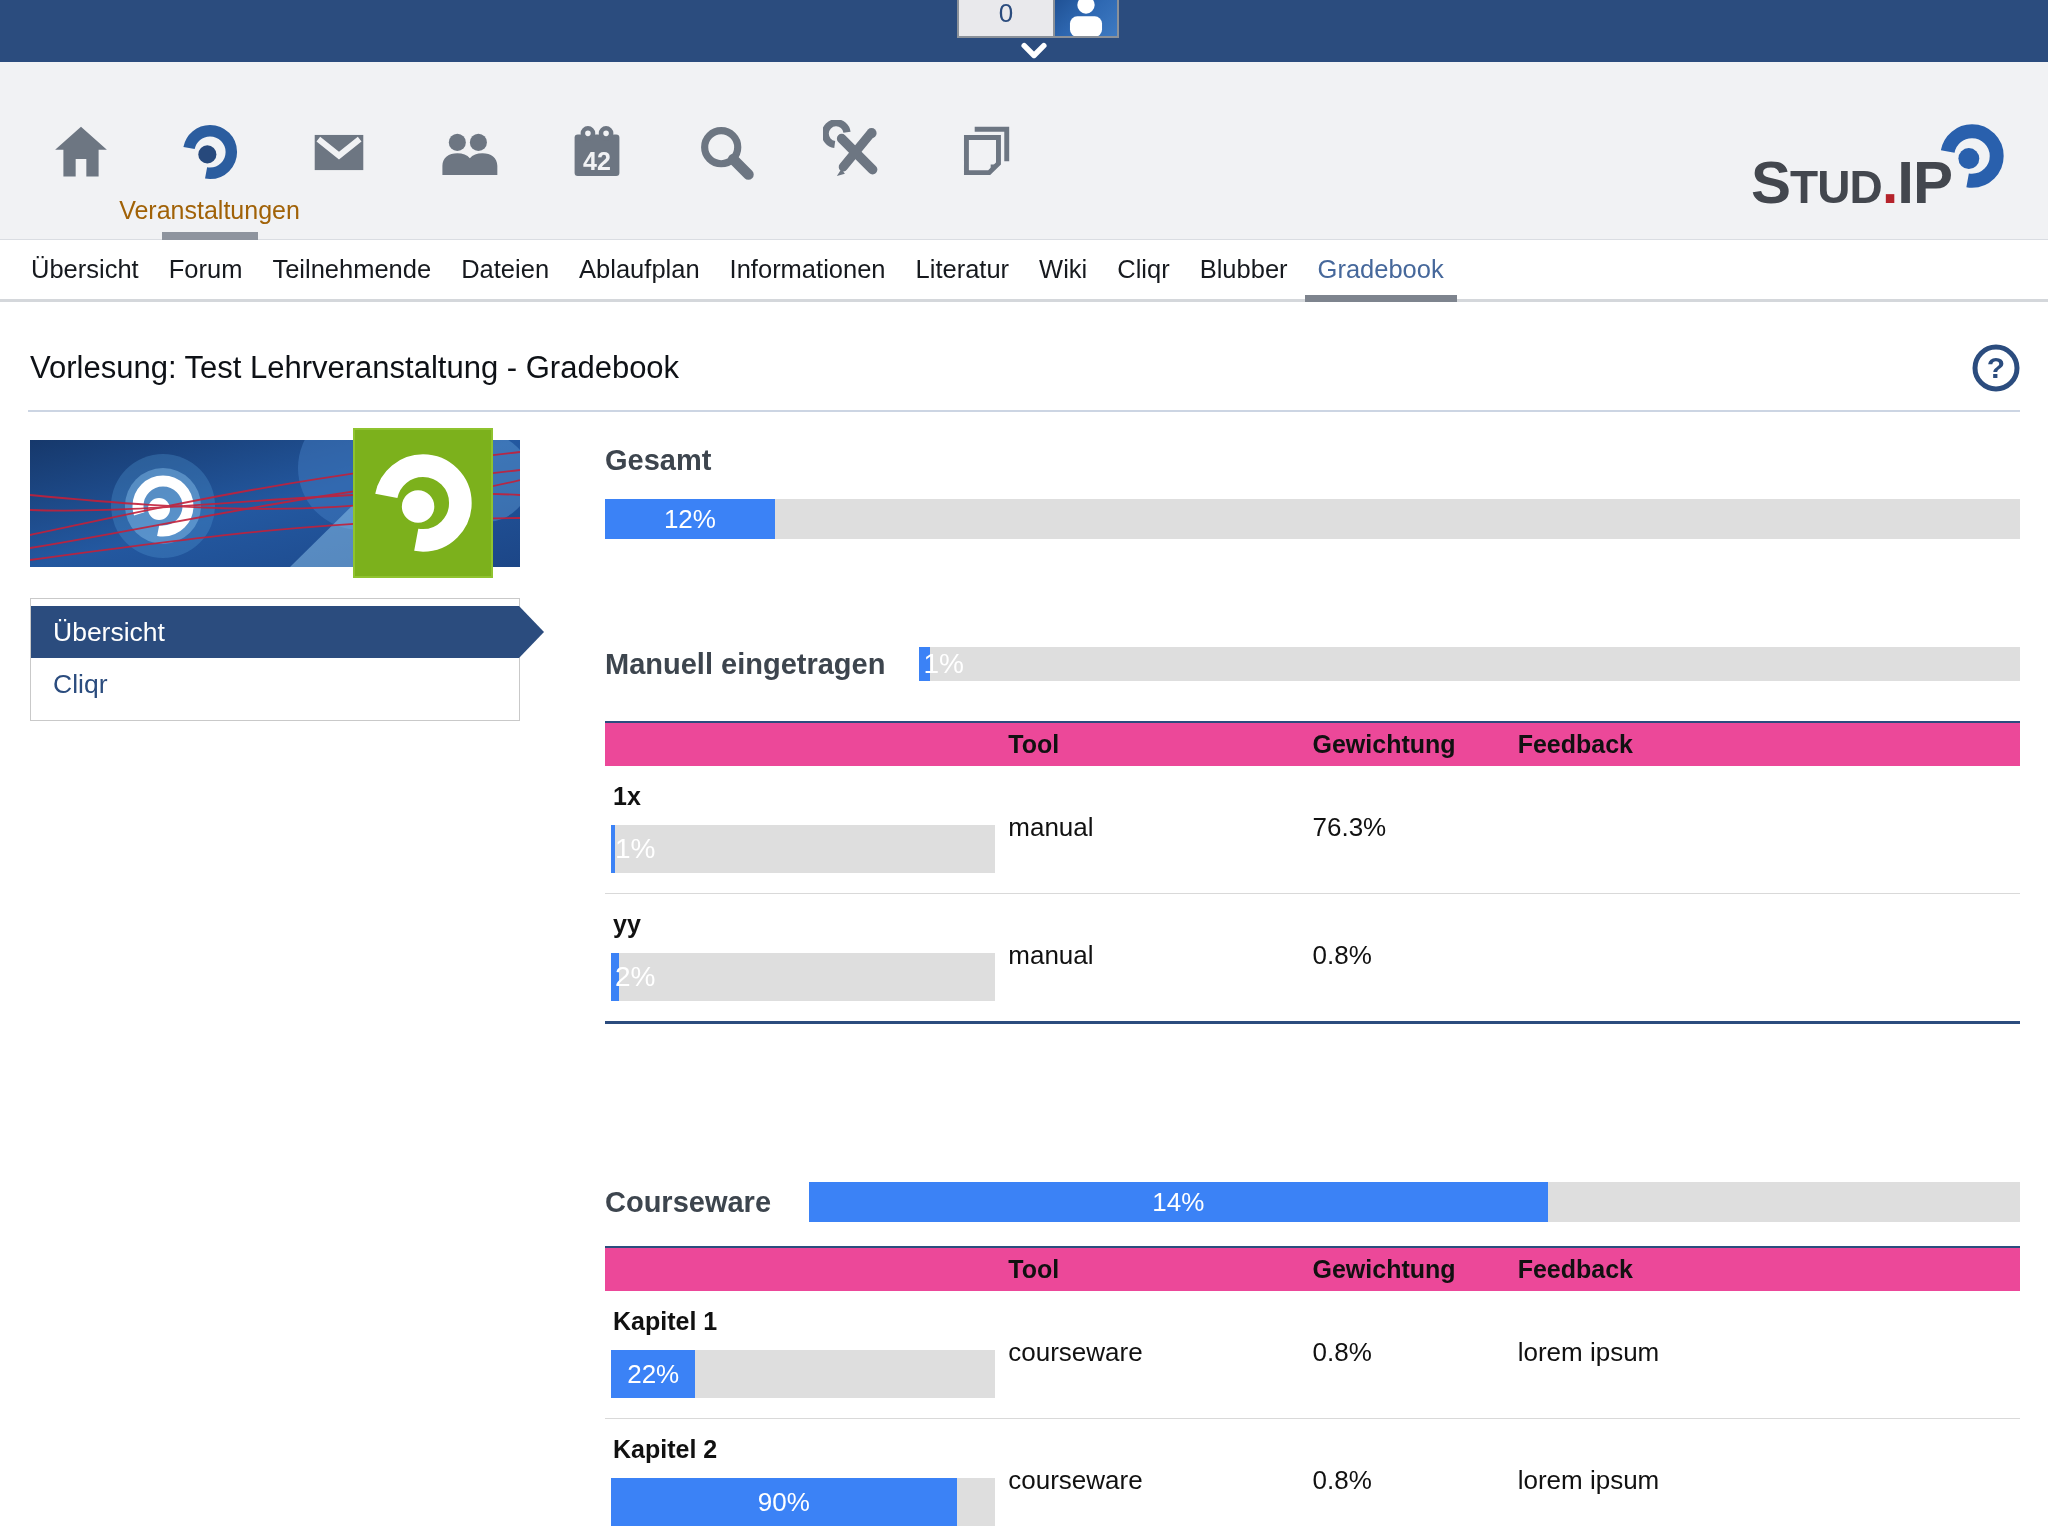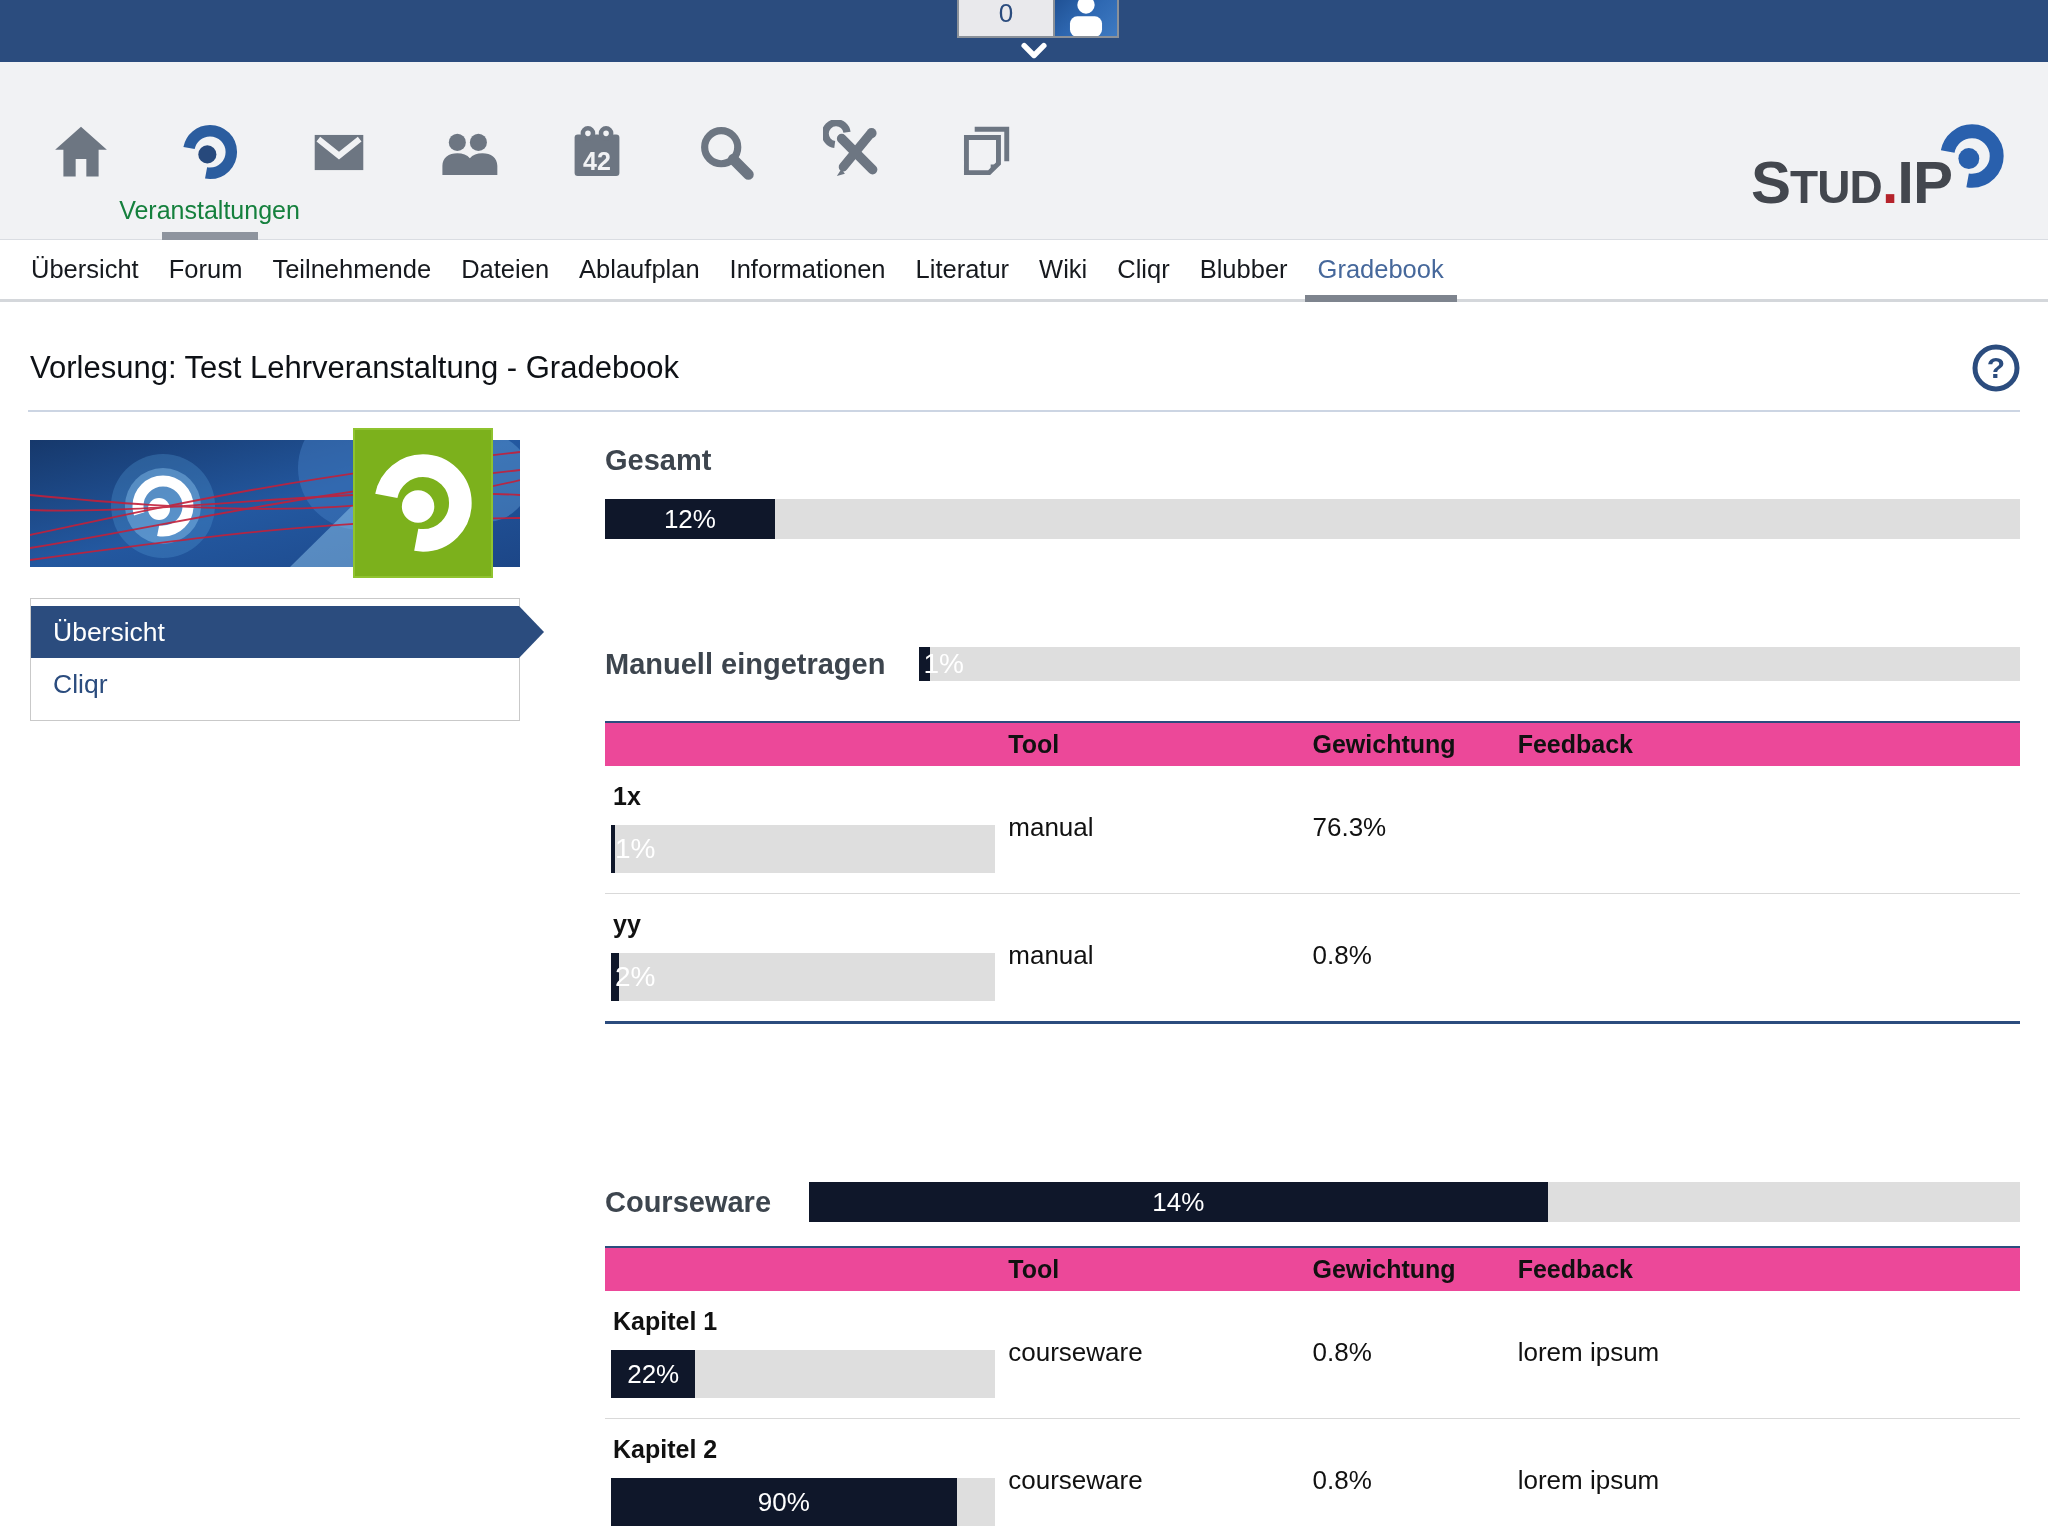--- a/index.html
+++ b/index.html
@@ -32,21 +32,21 @@
   .topbar-chevron { margin-left:22px; display:flex; }
 
   
   .iconbar {
     height:178px; background:#f1f2f4; display:flex; align-items:flex-start;
     padding:58px 36px 0 16px; position:relative; border-bottom:1px solid #dadde2;
   }
   .nav-item { width:129px; display:flex; flex-direction:column; align-items:center; cursor:pointer; }
   .nav-item svg { display:block; }
   .nav-item .icon-gray { color:#6d7682; }
-  .nav-label { margin-top:12px; font-size:25px; color:#15803d; white-space:nowrap; }
+  .nav-label { margin-top:12px; font-size:25px; color:#a16207; white-space:nowrap; }
   .nav-underline { margin-top:7px; width:96px; height:8px; background:#8e949e; }
   .logo { margin-left:auto; position:relative; margin-top:28px; margin-right:60px;
           display:flex; align-items:baseline; color:#43474e; font-weight:bold; letter-spacing:-1px; }
   .logo .lg { font-size:60px; }
   .logo .sm { font-size:46px; }
   .logo .dot { color:#b5232b; font-size:60px; }
   .logo-swirl { position:absolute; right:-58px; top:-30px; }
 
   
   .tabs {
@@ -82,21 +82,21 @@
     content:''; position:absolute; right:-25px; top:0;
     border-top:26px solid transparent; border-bottom:26px solid transparent; border-left:25px solid #2b4c7e;
   }
   .menu-item.plain { color:#2b4c7e; }
 
   
   .content { flex:1; margin-left:85px; min-width:0; }
   h2.sec { font-size:29px; font-weight:bold; color:#3d454e; white-space:nowrap; }
   .gesamt-head { margin-top:16px; }
   .pbar { background:#dedede; position:relative; }
-  .pfill { background:#0f172a; height:100%; position:relative; }
+  .pfill { background:#3b82f6; height:100%; position:relative; }
   .plabel-center {
     position:absolute; left:0; width:100%; top:50%; transform:translateY(-50%);
     text-align:center; color:#fff; font-size:26px; white-space:nowrap;
   }
   .plabel-left {
     position:absolute; left:4px; top:50%; transform:translateY(-50%);
     color:#fff; font-size:28px; white-space:nowrap; z-index:2;
   }
   .bar-main { height:40px; margin-top:22px; }
   .inline-sec { display:flex; align-items:center;gap:12px; }

